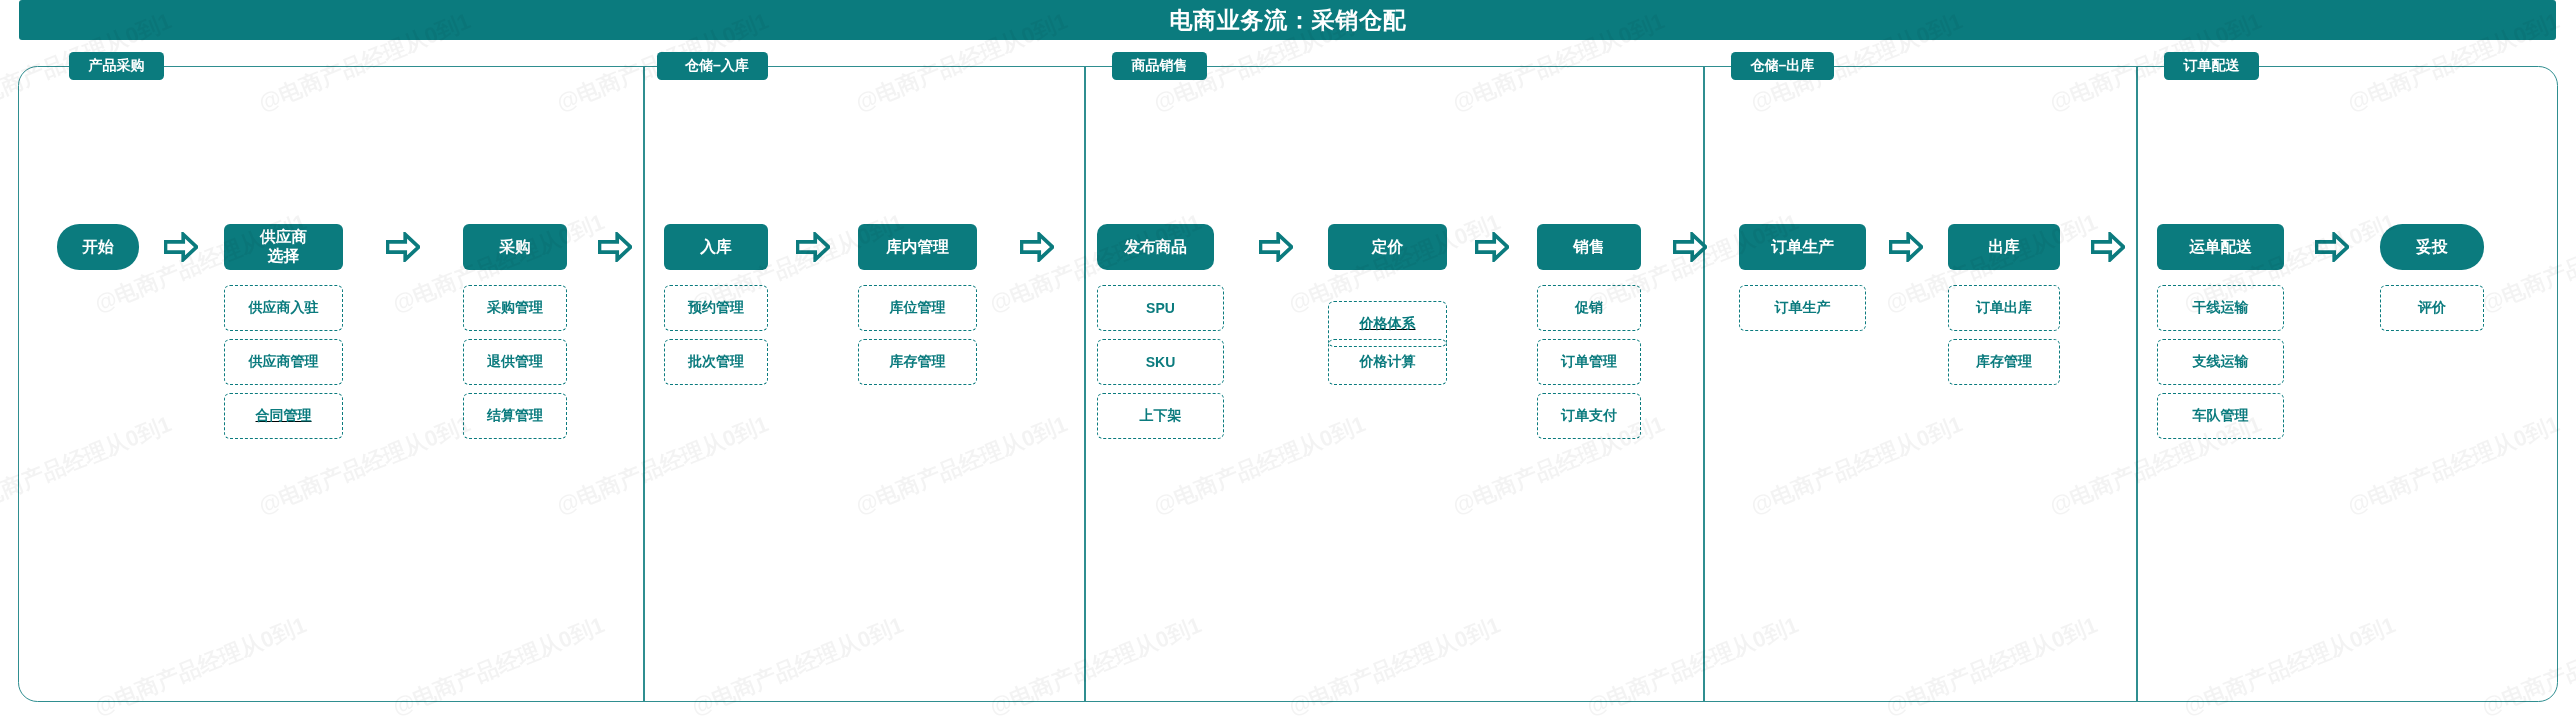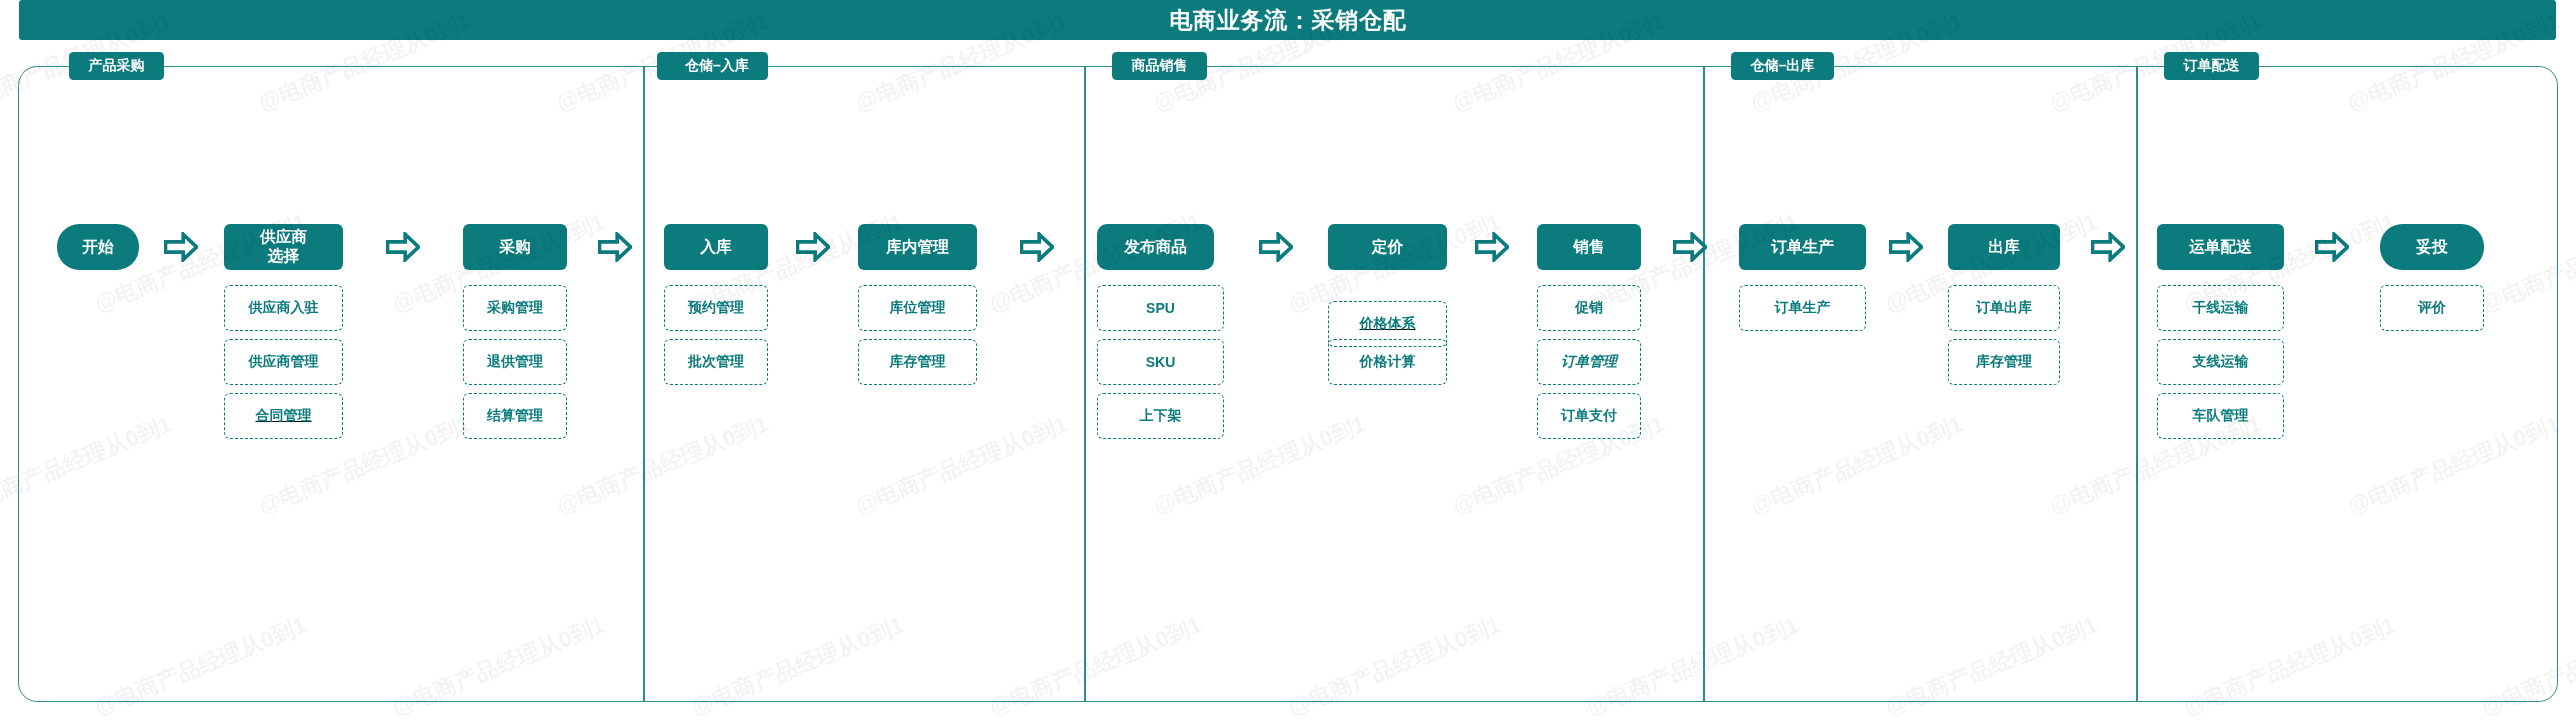--- a/index.html
+++ b/index.html
@@ -225,21 +225,21 @@
         <svg width="34" height="30" viewBox="0 0 46 40">
           <path d="M2 13 H26 V3 L44 20 L26 37 V27 H2 Z" fill="none" stroke="#0b7b7e" stroke-width="5" stroke-linejoin="miter"></path>
         </svg>
       </div>
       <div class="node" style="left: 1537px; top: 224px; width: 104px; height: 46px;">
         <span>销售</span>
       </div>
       <div class="sub" style="left: 1537px; top: 285px; width: 104px; height: 46px;">
         <span>促销</span>
       </div>
-      <div class="sub" style="left: 1537px; top: 339px; width: 104px; height: 46px; font-style: italic;">
+      <div class="sub" style="left: 1537px; top: 339px; width: 104px; height: 46px;">
         <span>订单管理</span>
       </div>
       <div class="sub" style="left: 1537px; top: 393px; width: 104px; height: 46px;">
         <span>订单支付</span>
       </div>
       <div class="arrow" style="left: 1673px; top: 232px;">
         <svg width="34" height="30" viewBox="0 0 46 40">
           <path d="M2 13 H26 V3 L44 20 L26 37 V27 H2 Z" fill="none" stroke="#0b7b7e" stroke-width="5" stroke-linejoin="miter"></path>
         </svg>
       </div>

